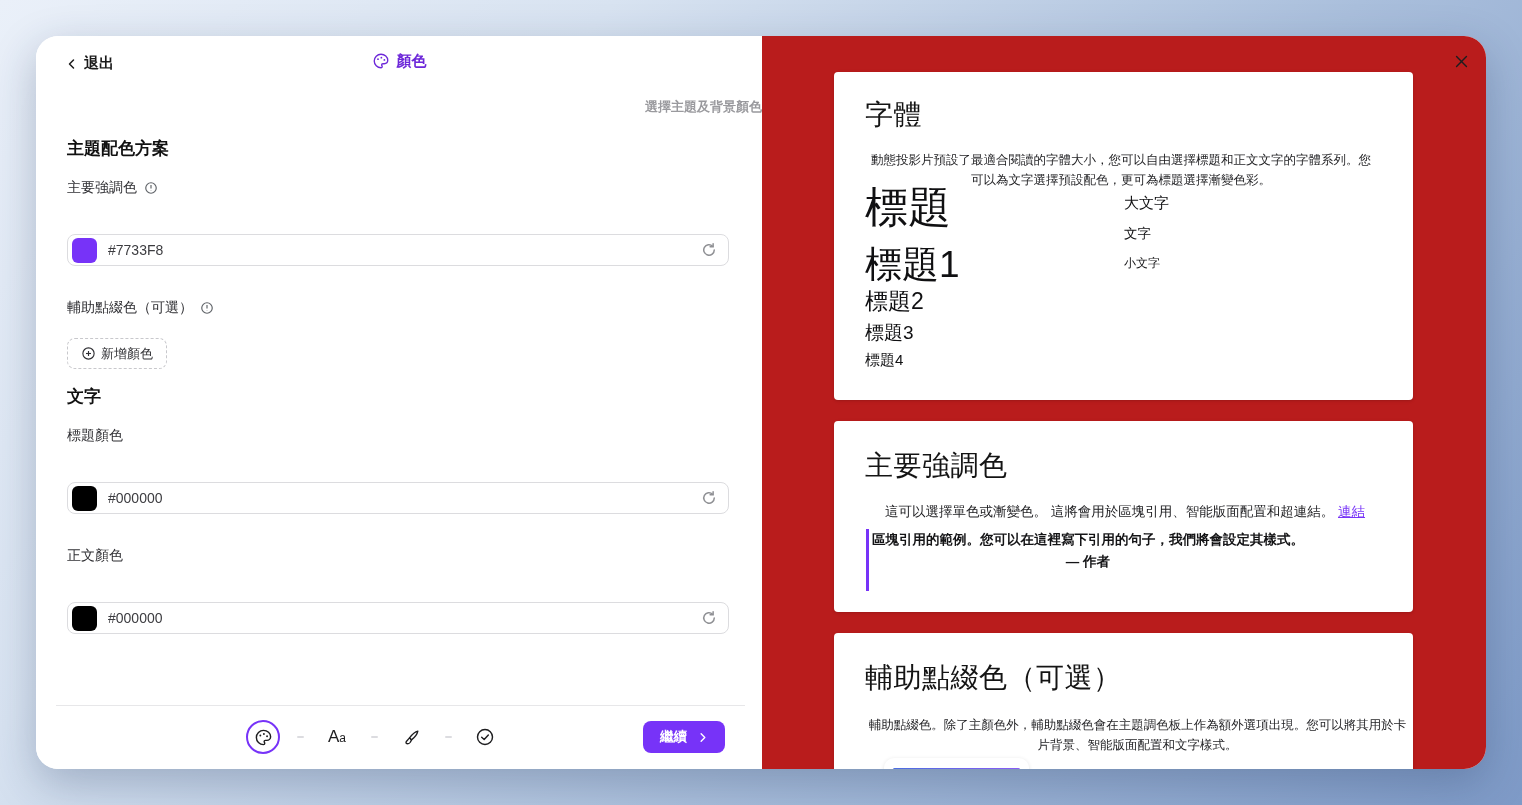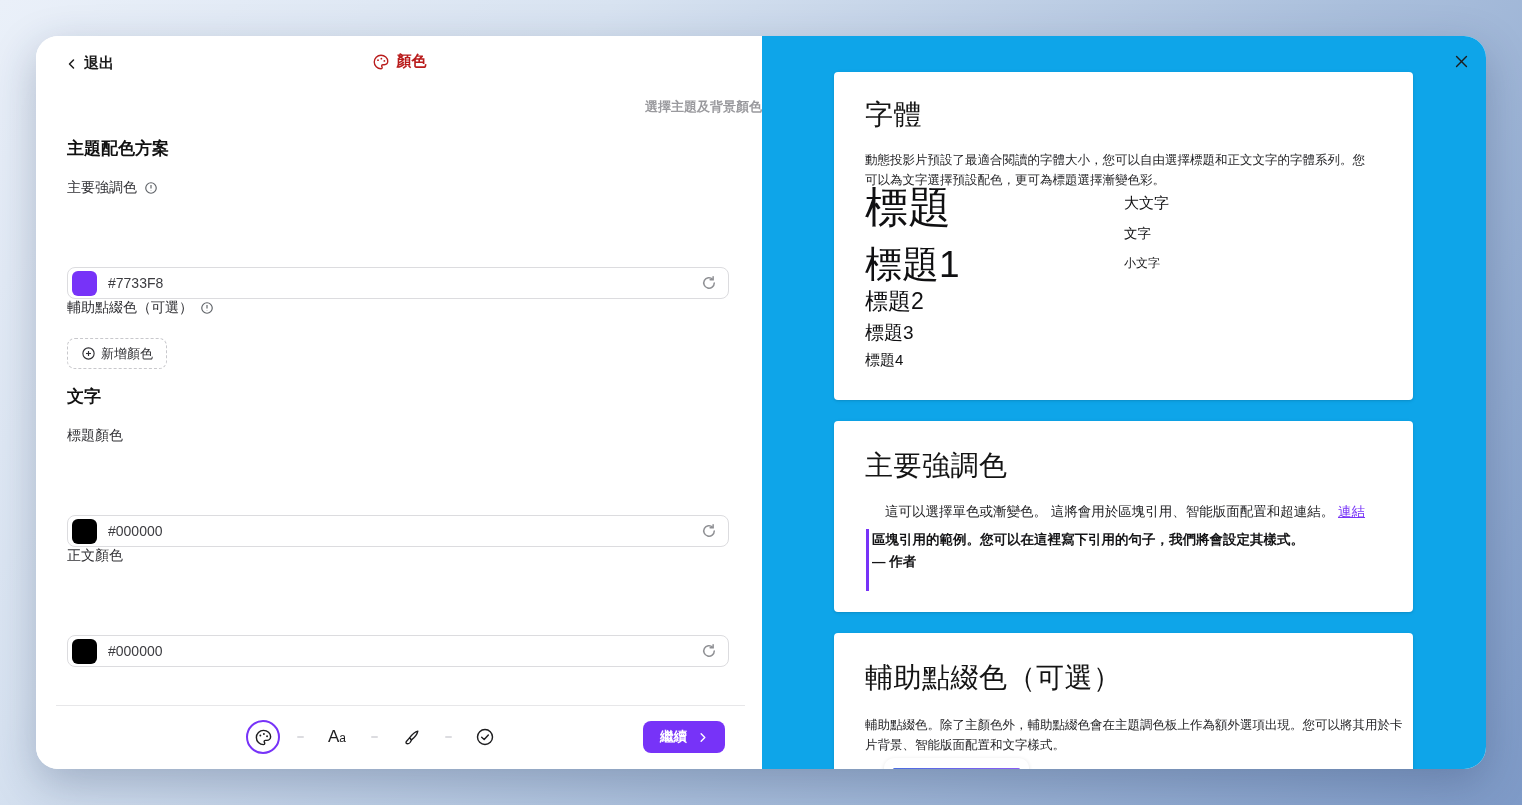--- a/index.html
+++ b/index.html
@@ -10,47 +10,47 @@
     overflow: hidden;
     position: relative;
   }
   .modal {
     position: absolute; left: 36px; top: 36px; width: 1450px; height: 733px;
     background: #ffffff; border-radius: 22px; overflow: hidden;
     box-shadow: 0 14px 44px rgba(30,50,90,.28);
     display: flex;
   }
   .left-panel { position: relative; width: 726px; background: #ffffff; flex: none; }
-  .right-panel { position: relative; flex: 1; background: #0ea5e9; }
+  .right-panel { position: relative; flex: 1; background: #b91c1c; text-align: center; }
 
   
   .lp-back {
     position: absolute; left: 24px; top: 14px; display: flex; align-items: center; gap: 6px;
     background: none; border: none; cursor: pointer; padding: 4px 6px;
     font-family: inherit; font-size: 15px; font-weight: 700; color: #1a1a1a;
   }
   .lp-title {
     position: absolute; left: 0; right: 0; top: 16px; display: flex; justify-content: center;
-    align-items: center; gap: 7px; font-size: 15px; font-weight: 700; color: #b91c1c;
+    gap: 7px; font-size: 15px; font-weight: 700; color: #6d28d9;
     pointer-events: none;
   }
   .lp-subtitle {
     position: absolute; left: 0; right: 0; top: 62px; text-align: right;
     font-size: 13px; font-weight: 700; color: #9a9a9e; padding-left: 33px;
   }
   .section-heading { position: absolute; left: 31px; font-size: 17px; font-weight: 700; color: #111; }
   .field-label {
     position: absolute; left: 31px; display: flex; align-items: center; gap: 7px;
     font-size: 14px; color: #2f2f33;
   }
   .info-icon { display: inline-flex; color: #5f6368; }
   .color-input {
     position: absolute; left: 31px; width: 662px; height: 32px;
     border: 1px solid #dcdcdf; border-radius: 8px; background: #fff;
-    display: flex; align-items: center; padding: 0 8px 0 4px; margin-top: 33px;
+    display: flex; align-items: center; padding: 0 8px 0 4px;
   }
   .swatch { width: 25px; height: 25px; border-radius: 6px; flex: none; }
   .color-input input {
     flex: 1; border: none; outline: none; background: transparent;
     font-family: inherit; font-size: 14px; color: #3c3c40; padding: 0 0 0 11px;
   }
   .reset-btn {
     background: none; border: none; cursor: pointer; display: flex; align-items: center;
     color: #8f9094; padding: 2px;
   }

